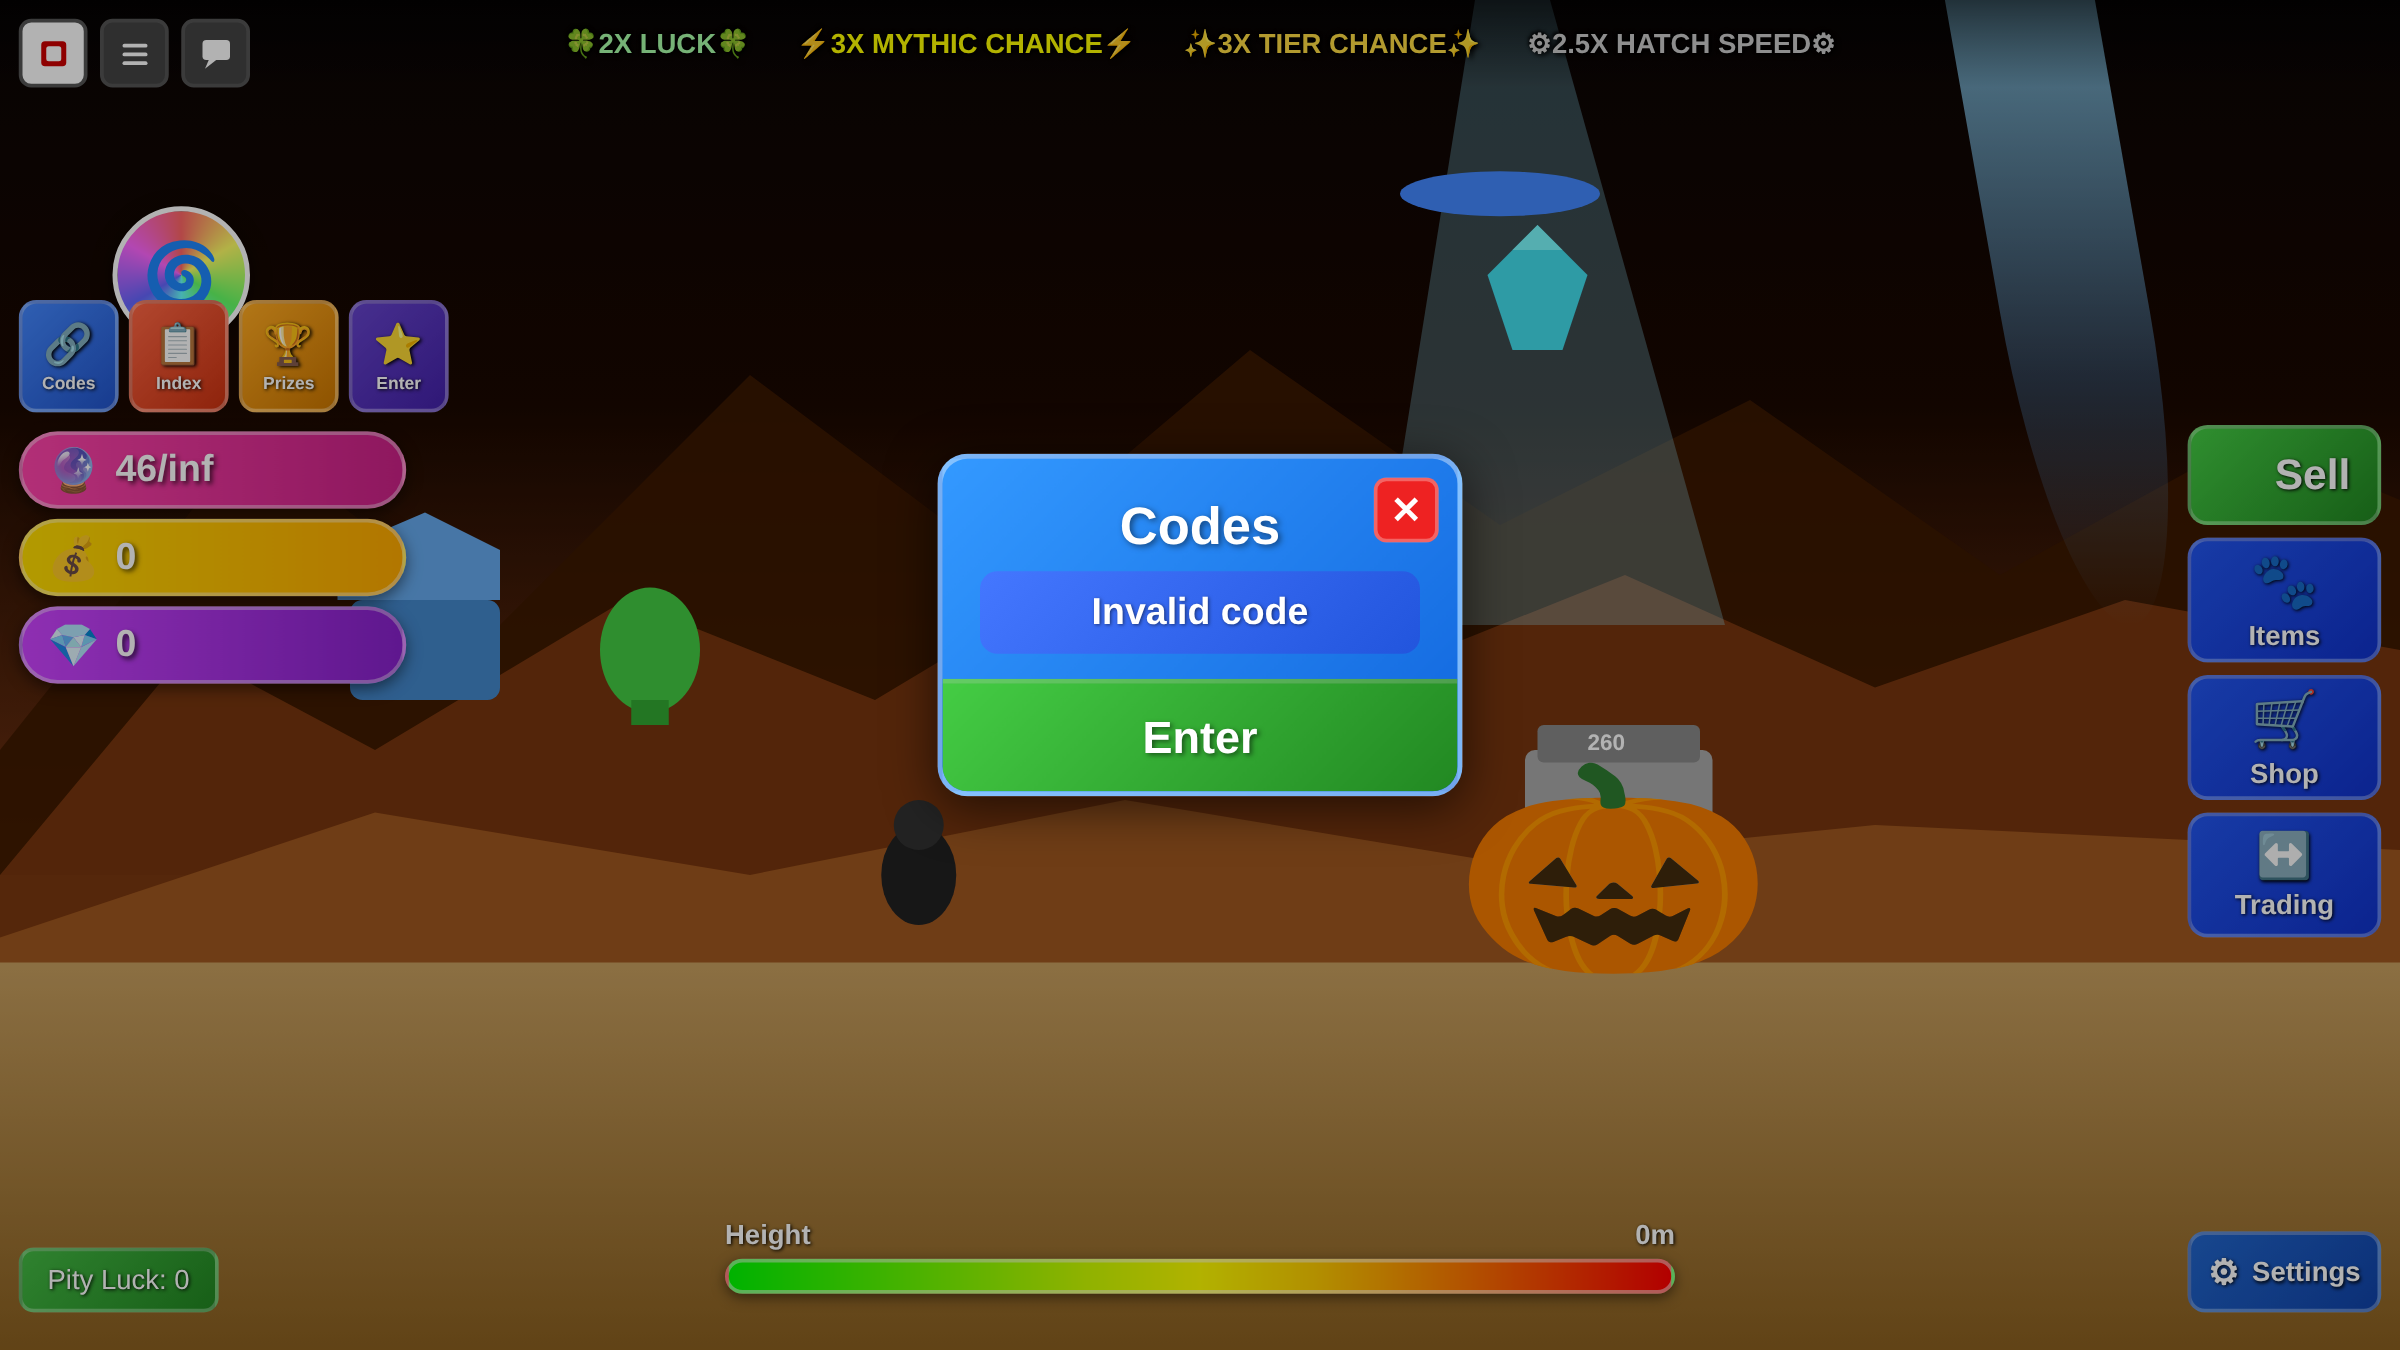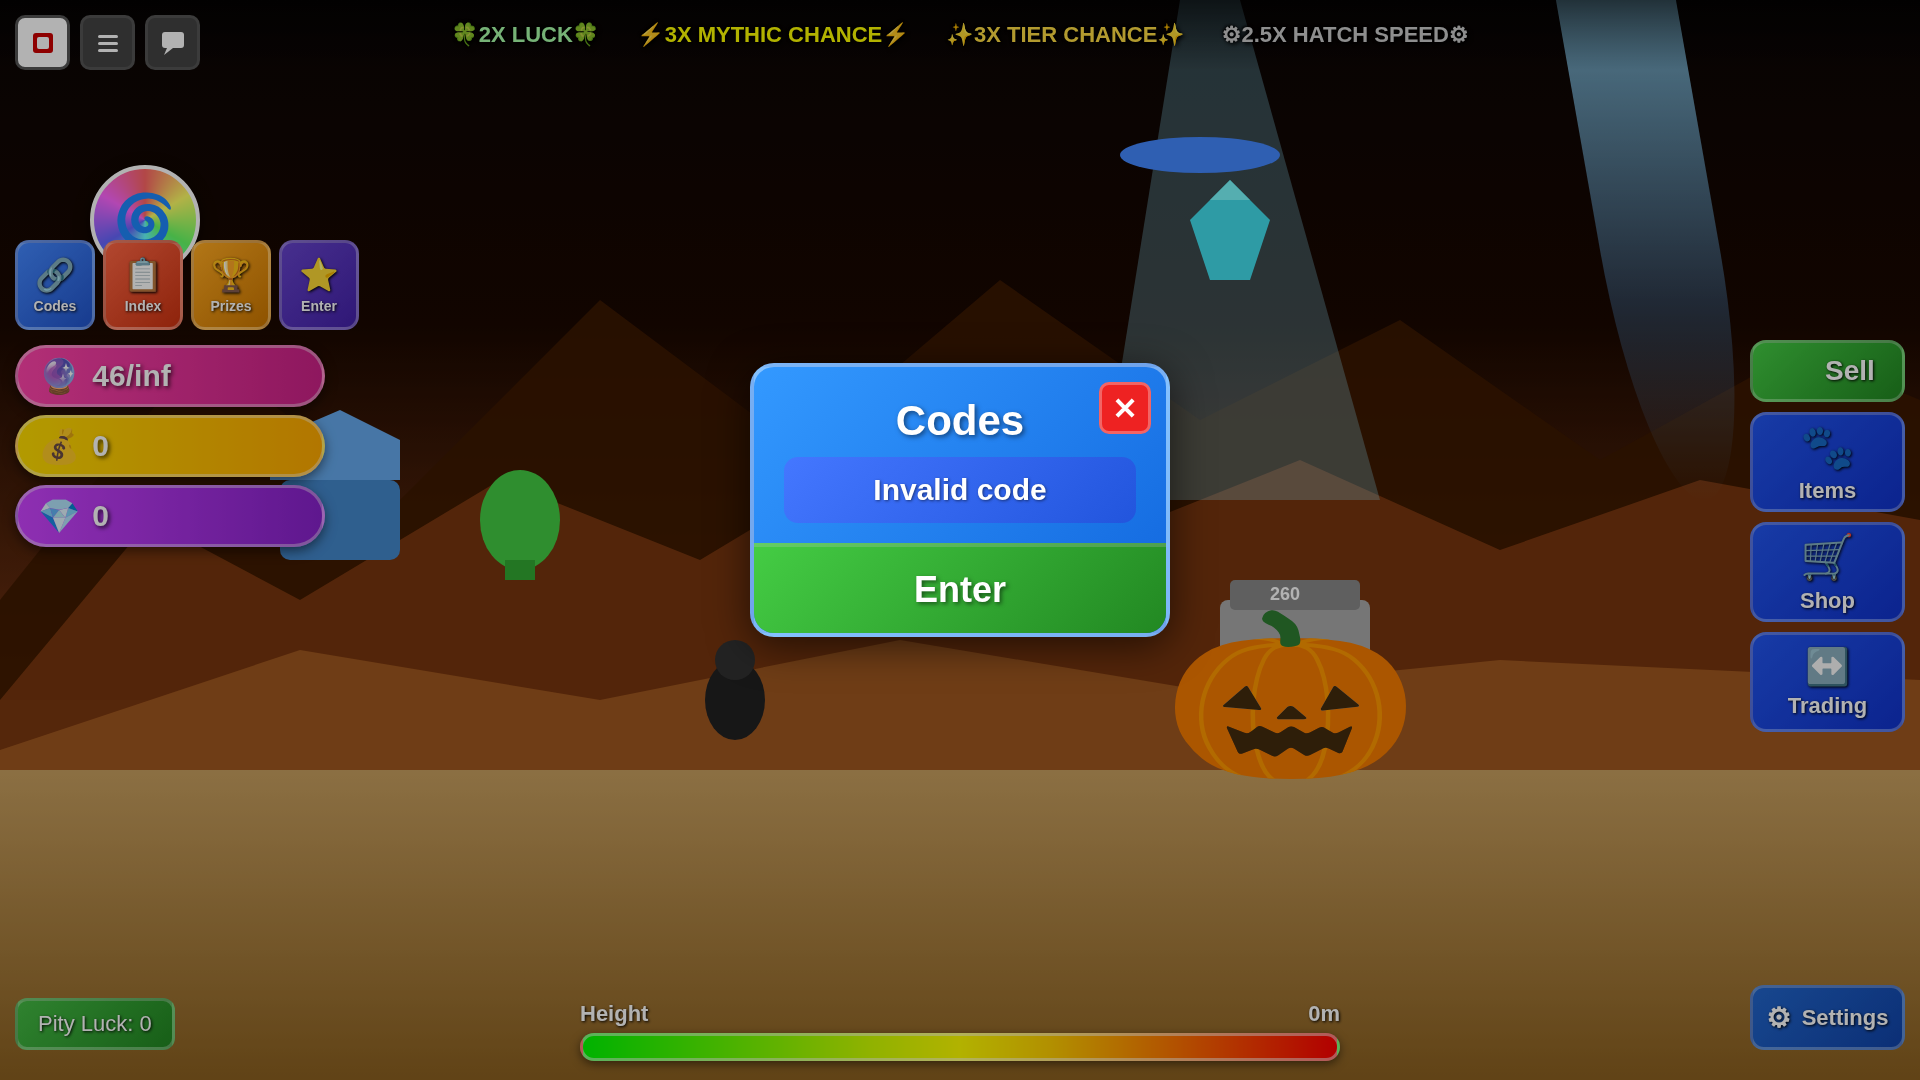--- a/index.html
+++ b/index.html
@@ -173,22 +173,22 @@
       gap: 5px;
       cursor: pointer;
       border: 3px solid rgba(255,255,255,0.3);
       font-weight: 900;
       font-size: 22px;
       color: white;
       text-shadow: 1px 1px 3px #000;
     }
     .right-btn-sell {
       background: linear-gradient(135deg, #44cc44, #228822);
-      font-size: 28px;
-      height: 62px;
+      font-size: 34px;
+      height: 80px;
       padding-left: 45px;
     }
     .right-btn-items { background: linear-gradient(135deg, #2255ee, #1133cc); }
     .right-btn-shop { background: linear-gradient(135deg, #2255ee, #1133cc); }
     .right-btn-trading { background: linear-gradient(135deg, #2255ee, #1133cc); }
     .right-btn-icon { font-size: 44px; }
 
     
     #settings-btn {
       position: absolute;
@@ -223,21 +223,21 @@
       font-size: 22px;
       color: white;
       text-shadow: 1px 1px 3px #000;
       border: 3px solid rgba(255,255,255,0.3);
       z-index: 20;
     }
 
     
     #height-bar-container {
       position: absolute;
-      bottom: 19px;
+      bottom: 45px;
       left: 50%;
       transform: translateX(-50%);
       display: flex;
       flex-direction: column;
       align-items: center;
       gap: 6px;
       z-index: 20;
     }
     .height-labels {
       display: flex;

